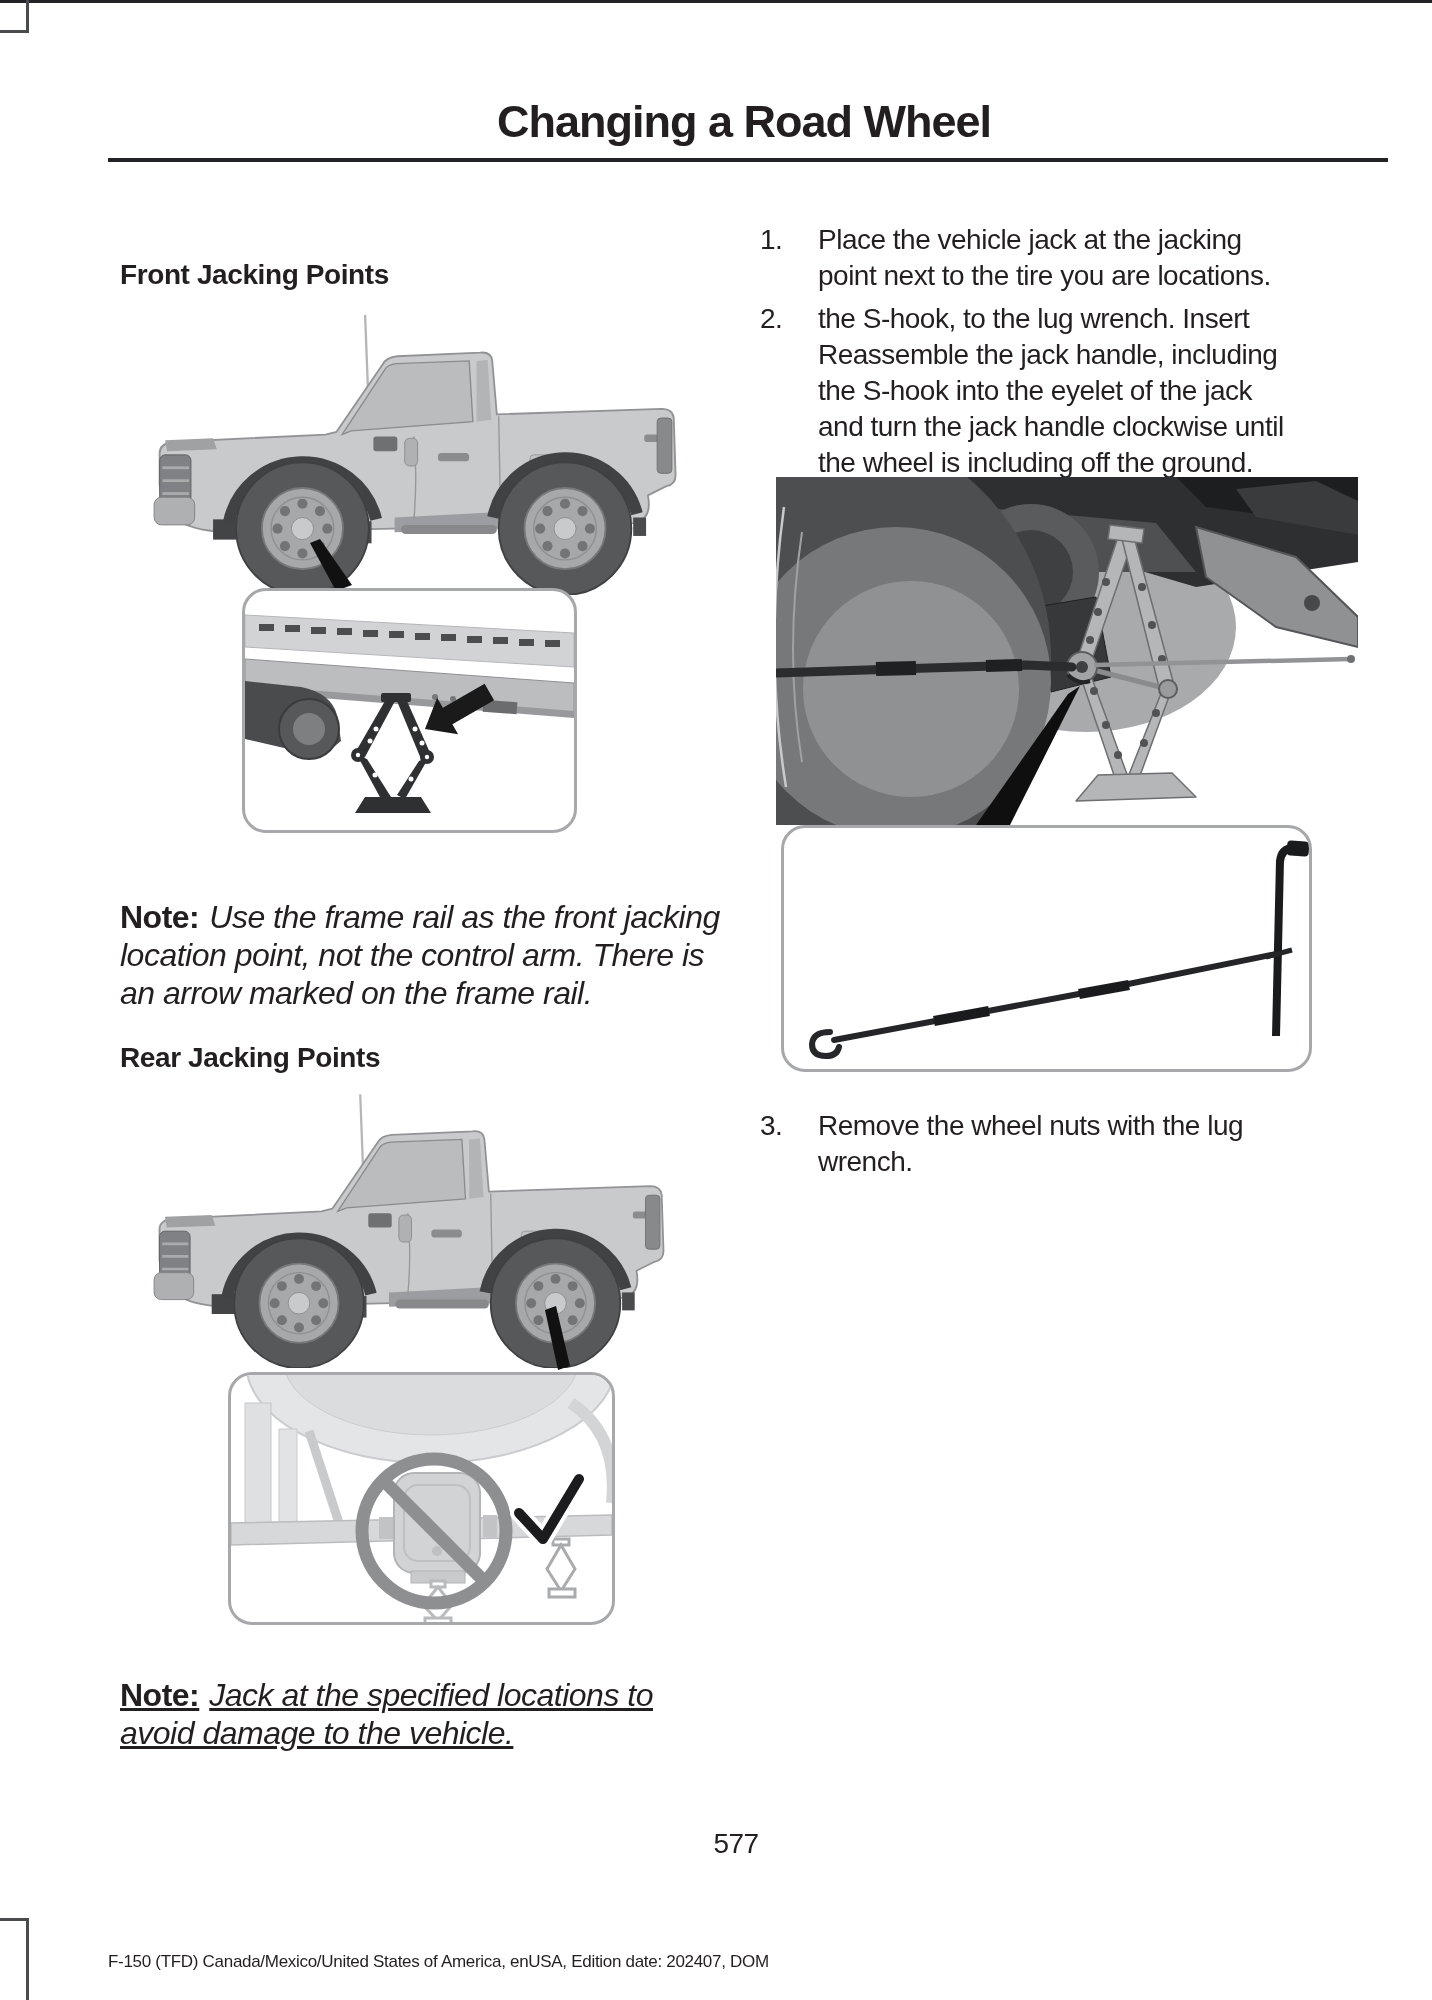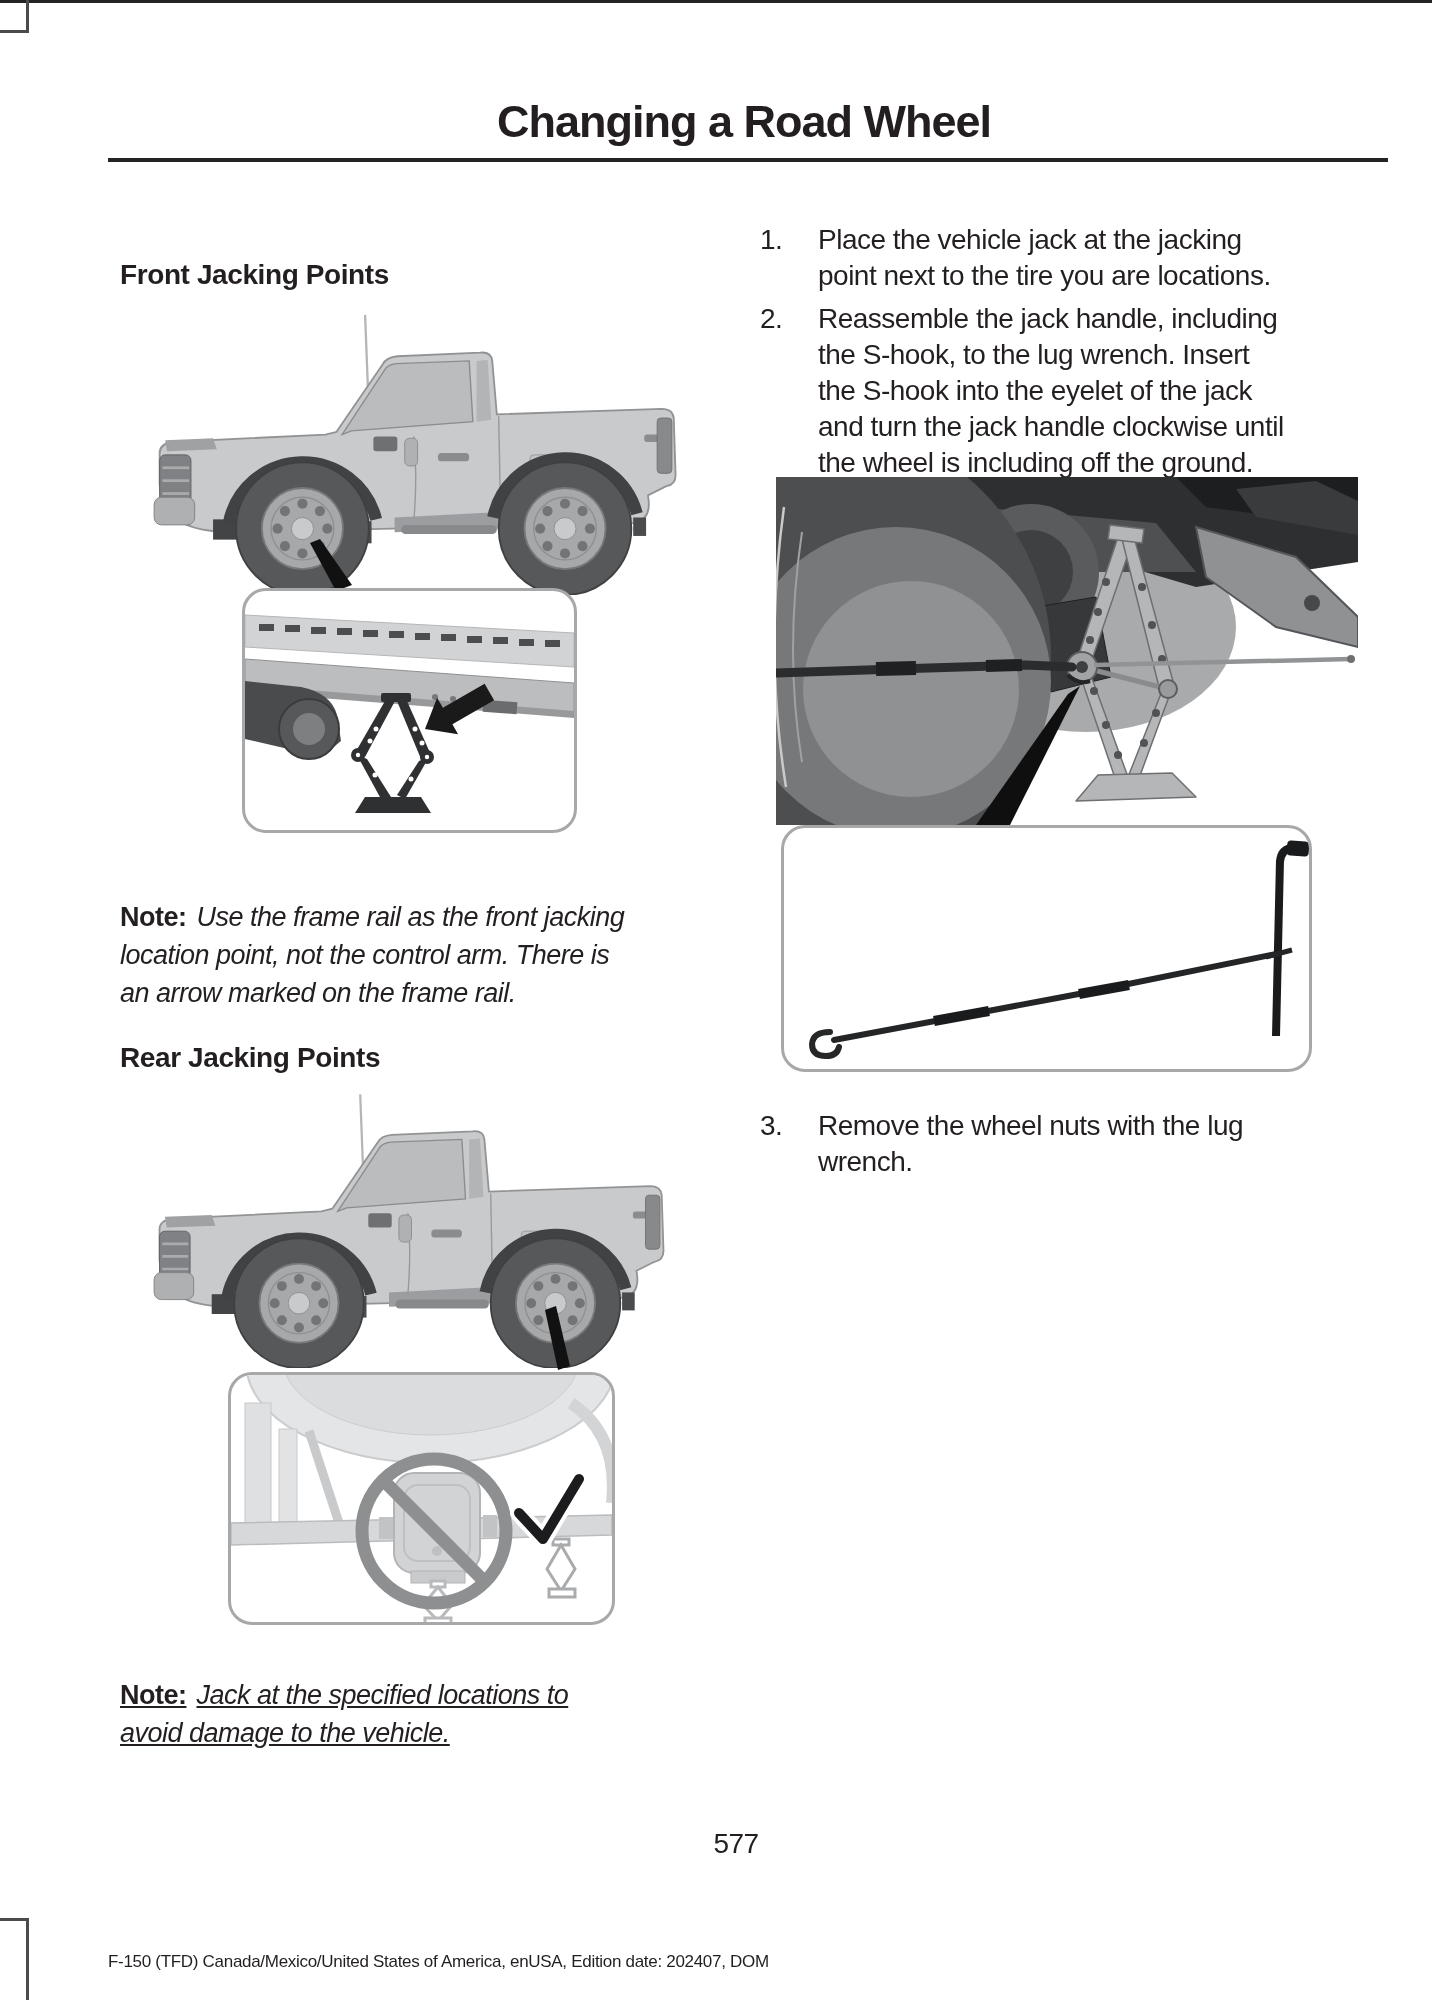--- a/index.html
+++ b/index.html
@@ -16,21 +16,21 @@
     left:404px;top:96px;width:680px;
     text-align:center;
     font-size:45px;font-weight:bold;letter-spacing:-1px;
   }
   .title-rule{left:108px;top:158px;width:1280px;height:4px;background:#232325;}
   .top-edge-line{left:0;top:0;width:1432px;height:3px;background:#232325;}
   .corner-tl{left:0;top:0;width:26px;height:30px;border-right:3px solid #4a4b4d;border-bottom:3px solid #4a4b4d;}
   .corner-bl{left:0;top:1918px;width:26px;height:82px;border-right:3px solid #4a4b4d;border-top:3px solid #4a4b4d;}
   .heading{font-size:28px;font-weight:bold;letter-spacing:-0.4px;}
   .body-text{font-size:28px;line-height:36px;letter-spacing:-0.5px;}
-  .note{font-size:27px;line-height:38px;letter-spacing:-0.5px;font-style:italic;}
+  .note{font-size:32px;line-height:38px;letter-spacing:-0.5px;font-style:italic;}
   .note .note-label{font-style:normal;font-weight:bold;padding-right:10px;}
   .step{display:flex;}
   .step-num{width:58px;flex:0 0 58px;}
   .inset{
     border:3px solid #a6a8aa;border-radius:24px;background:#fff;
     overflow:hidden;box-sizing:border-box;
   }
   .pageno{left:0;top:1828px;width:1472px;text-align:center;font-size:28px;letter-spacing:-0.5px;}
   .footer{left:108px;top:1952px;font-size:17px;font-weight:normal;letter-spacing:-0.3px;}
   svg{display:block;}
@@ -225,22 +225,22 @@
     <div class="step-num">1.</div>
     <div>
       <div>Place the vehicle jack at the jacking</div>
       <div>point next to the tire you are locations.</div>
     </div>
   </div>
 
   <div class="abs step body-text" style="left:760px;top:301px;width:612px;">
     <div class="step-num">2.</div>
     <div>
+      <div>the S-hook, to the lug wrench. Insert</div>
       <div>Reassemble the jack handle, including</div>
-      <div>the S-hook, to the lug wrench. Insert</div>
       <div>the S-hook into the eyelet of the jack</div>
       <div>and turn the jack handle clockwise until</div>
       <div>the wheel is including off the ground.</div>
     </div>
   </div>
 
   <svg class="abs" style="left:776px;top:477px;" width="582" height="348" viewBox="0 0 582 348">
     <ellipse cx="310" cy="150" rx="150" ry="105" fill="#a9aaac"></ellipse>
     <polygon points="30,0 582,0 582,85 420,110 250,60 30,30" fill="#2e2f31"></polygon>
     <polygon points="400,0 582,0 582,50 430,30" fill="#1d1e20"></polygon>

